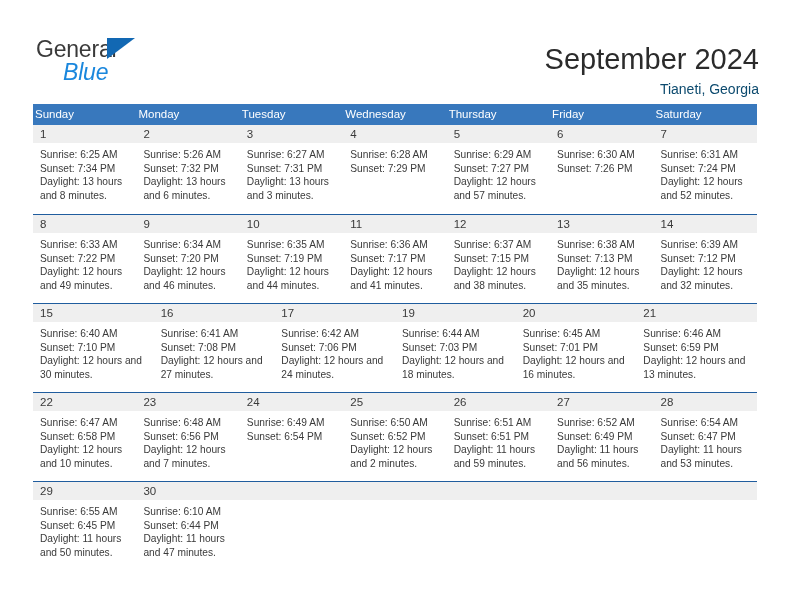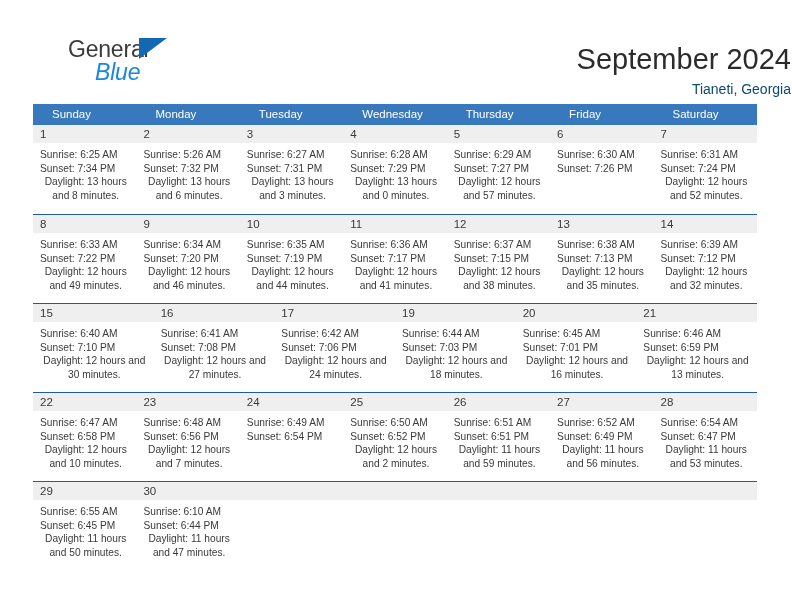--- a/index.html
+++ b/index.html
@@ -22,21 +22,20 @@
     box-sizing: border-box;
   }
 
   
   .header {
     position: absolute;
     left: 33px;
     top: 28px;
     width: 726px;
     height: 68px;
-    margin-left: 32px;
   }
 
   .brand {
     position: absolute;
     left: 0;
     top: 8px;
     width: 220px;
     height: 56px;
   }
   .brand-general {
@@ -100,21 +99,21 @@
   .weekdays {
     display: flex;
     background: #3878bd;
     height: 21px;
   }
   .weekday {
     flex: 1 1 0;
     color: #ffffff;
     font-size: 11.5px;
     line-height: 21px;
-    padding-left: 19px;
+    padding-left: 2px;
     box-sizing: border-box;
     overflow: hidden;
     white-space: nowrap;
   }
 
   .week {
     display: flex;
     border-top: 1.4px solid #205d9e;
     height: 89px;
     box-sizing: border-box;
@@ -149,21 +148,20 @@
     padding: 5px 5px 0 7px;
   }
   .dayinfo div {
     font-size: 10.2px;
     color: #3a3a3a;
     line-height: 13.6px;
     white-space: nowrap;
   }
   .dayinfo .daylight {
     white-space: normal;
-    text-align: center;
   }
 
   .daycell.empty .daynum-band { background: #efefef; }
 </style>
 </head>
 <body>
 
 <div class="page">
 
   <div class="header">
@@ -224,21 +222,20 @@
           <div class="daylight">Daylight: 13 hours and 3 minutes.</div>
         </div>
       </div>
       <div class="daycell">
         <div class="daynum-band">
             <div class="daynum">4</div>
           </div>
         <div class="dayinfo">
           <div>Sunrise: 6:28 AM</div>
           <div>Sunset: 7:29 PM</div>
-          <div class="daylight">Daylight: 13 hours and 0 minutes.</div>
         </div>
       </div>
       <div class="daycell">
         <div class="daynum-band">
             <div class="daynum">5</div>
           </div>
         <div class="dayinfo">
           <div>Sunrise: 6:29 AM</div>
           <div>Sunset: 7:27 PM</div>
           <div class="daylight">Daylight: 12 hours and 57 minutes.</div>

